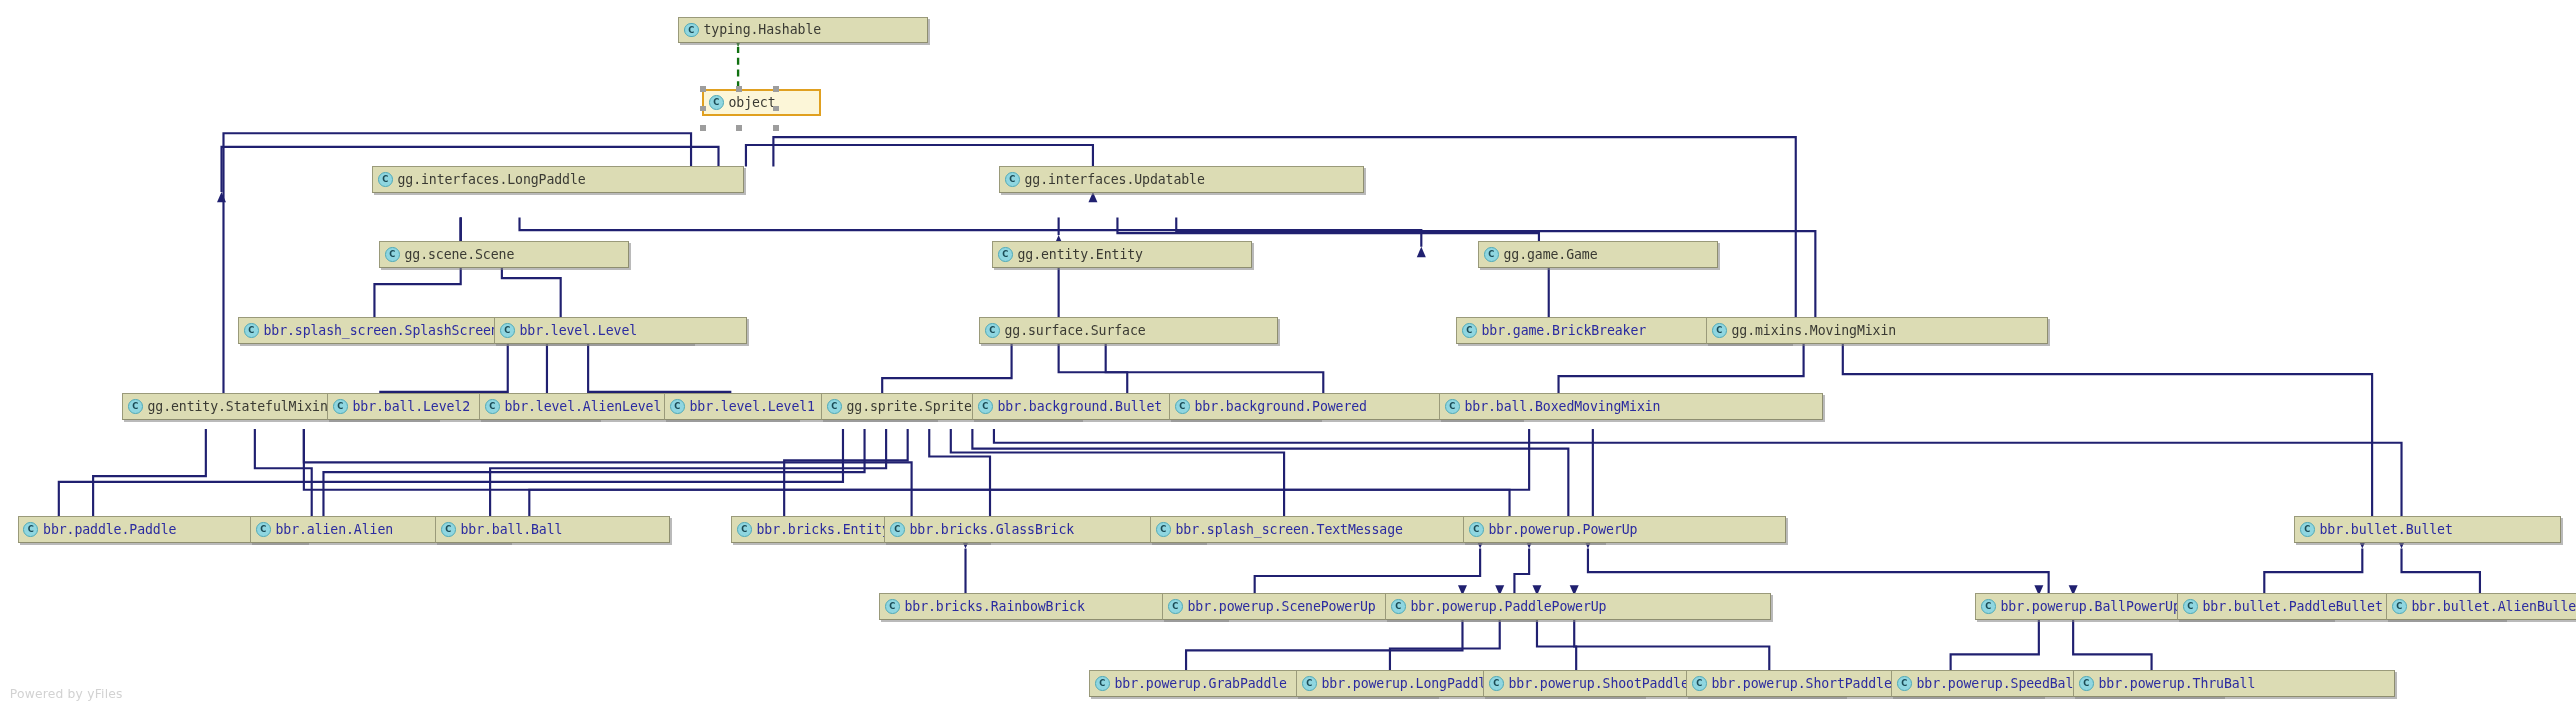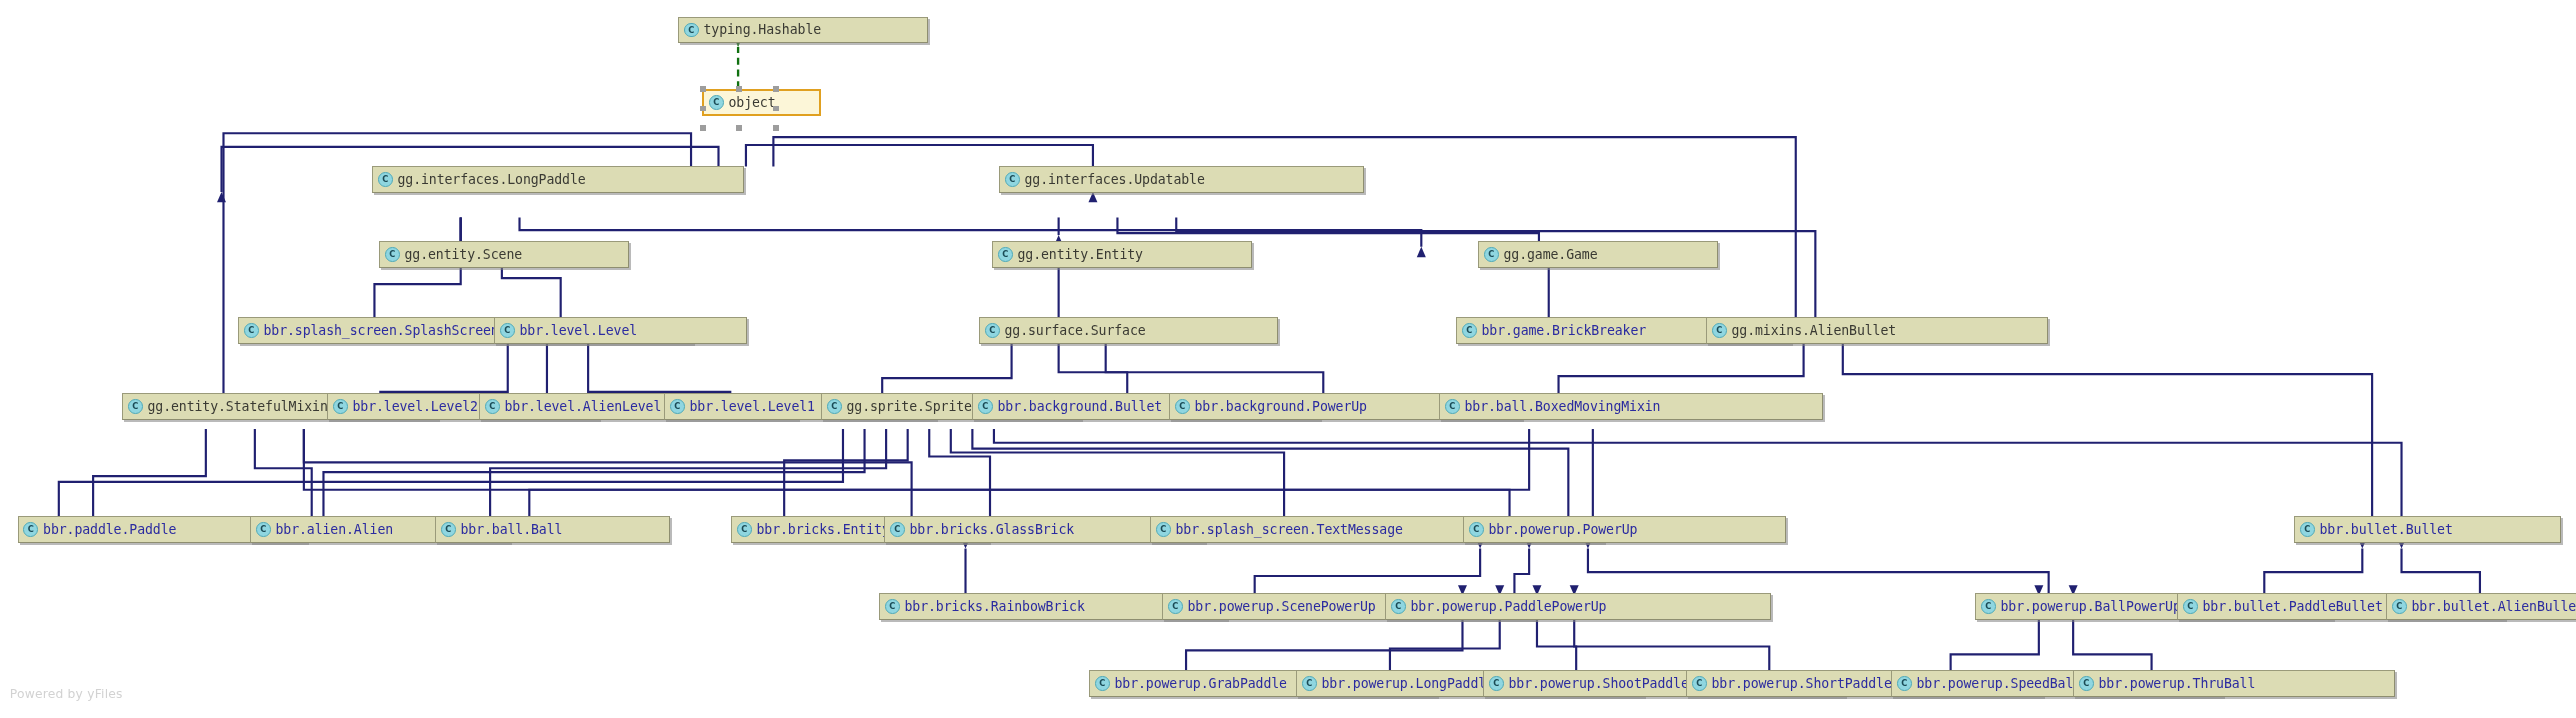--- a/index.html
+++ b/index.html
@@ -188,21 +188,21 @@
     <div class="node gg" style="left: 372px; top: 166px; width: 372px;">
       <span class="badge">C</span>
       <span class="lbl">gg.interfaces.LongPaddle</span>
     </div>
     <div class="node gg" style="left: 999px; top: 166px; width: 365px;">
       <span class="badge">C</span>
       <span class="lbl">gg.interfaces.Updatable</span>
     </div>
     <div class="node gg" style="left: 379px; top: 241px; width: 250px;">
       <span class="badge">C</span>
-      <span class="lbl">gg.entity.Scene</span>
+      <span class="lbl">gg.scene.Scene</span>
     </div>
     <div class="node gg" style="left: 992px; top: 241px; width: 260px;">
       <span class="badge">C</span>
       <span class="lbl">gg.entity.Entity</span>
     </div>
     <div class="node gg" style="left: 1478px; top: 241px; width: 240px;">
       <span class="badge">C</span>
       <span class="lbl">gg.game.Game</span>
     </div>
     <div class="node bbr" style="left: 238px; top: 317px; width: 455px;">
@@ -216,49 +216,49 @@
     <div class="node gg" style="left: 979px; top: 317px; width: 299px;">
       <span class="badge">C</span>
       <span class="lbl">gg.surface.Surface</span>
     </div>
     <div class="node bbr" style="left: 1456px; top: 317px; width: 335px;">
       <span class="badge">C</span>
       <span class="lbl">bbr.game.BrickBreaker</span>
     </div>
     <div class="node gg" style="left: 1706px; top: 317px; width: 342px;">
       <span class="badge">C</span>
-      <span class="lbl">gg.mixins.AlienBullet</span>
+      <span class="lbl">gg.mixins.MovingMixin</span>
     </div>
     <div class="node gg" style="left: 122px; top: 393px; width: 316px;">
       <span class="badge">C</span>
       <span class="lbl">gg.entity.StatefulMixin</span>
     </div>
     <div class="node bbr" style="left: 327px; top: 393px; width: 272px;">
       <span class="badge">C</span>
-      <span class="lbl">bbr.level.Level2</span>
+      <span class="lbl">bbr.ball.Level2</span>
     </div>
     <div class="node bbr" style="left: 479px; top: 393px; width: 319px;">
       <span class="badge">C</span>
       <span class="lbl">bbr.level.AlienLevel</span>
     </div>
     <div class="node bbr" style="left: 664px; top: 393px; width: 272px;">
       <span class="badge">C</span>
       <span class="lbl">bbr.level.Level1</span>
     </div>
     <div class="node gg" style="left: 821px; top: 393px; width: 260px;">
       <span class="badge">C</span>
       <span class="lbl">gg.sprite.Sprite</span>
     </div>
     <div class="node bbr" style="left: 972px; top: 393px; width: 348px;">
       <span class="badge">C</span>
       <span class="lbl">bbr.background.Bullet</span>
     </div>
     <div class="node bbr" style="left: 1169px; top: 393px; width: 353px;">
       <span class="badge">C</span>
-      <span class="lbl">bbr.background.PowerUp</span>
+      <span class="lbl">bbr.background.Powered</span>
     </div>
     <div class="node bbr" style="left: 1439px; top: 393px; width: 384px;">
       <span class="badge">C</span>
       <span class="lbl">bbr.ball.BoxedMovingMixin</span>
     </div>
     <div class="node bbr" style="left: 17.6px; top: 516px; width: 289px;">
       <span class="badge">C</span>
       <span class="lbl">bbr.paddle.Paddle</span>
     </div>
     <div class="node bbr" style="left: 250px; top: 516px; width: 260px;">

